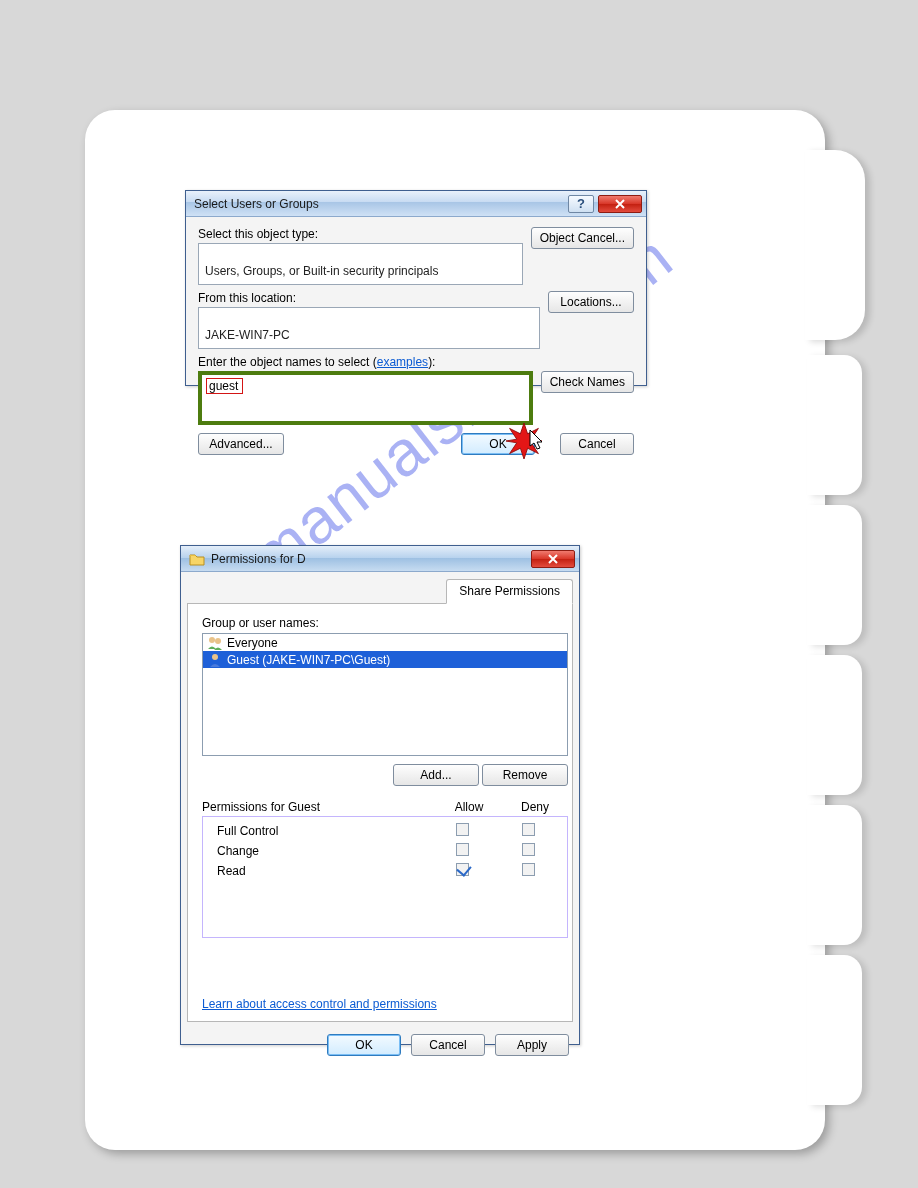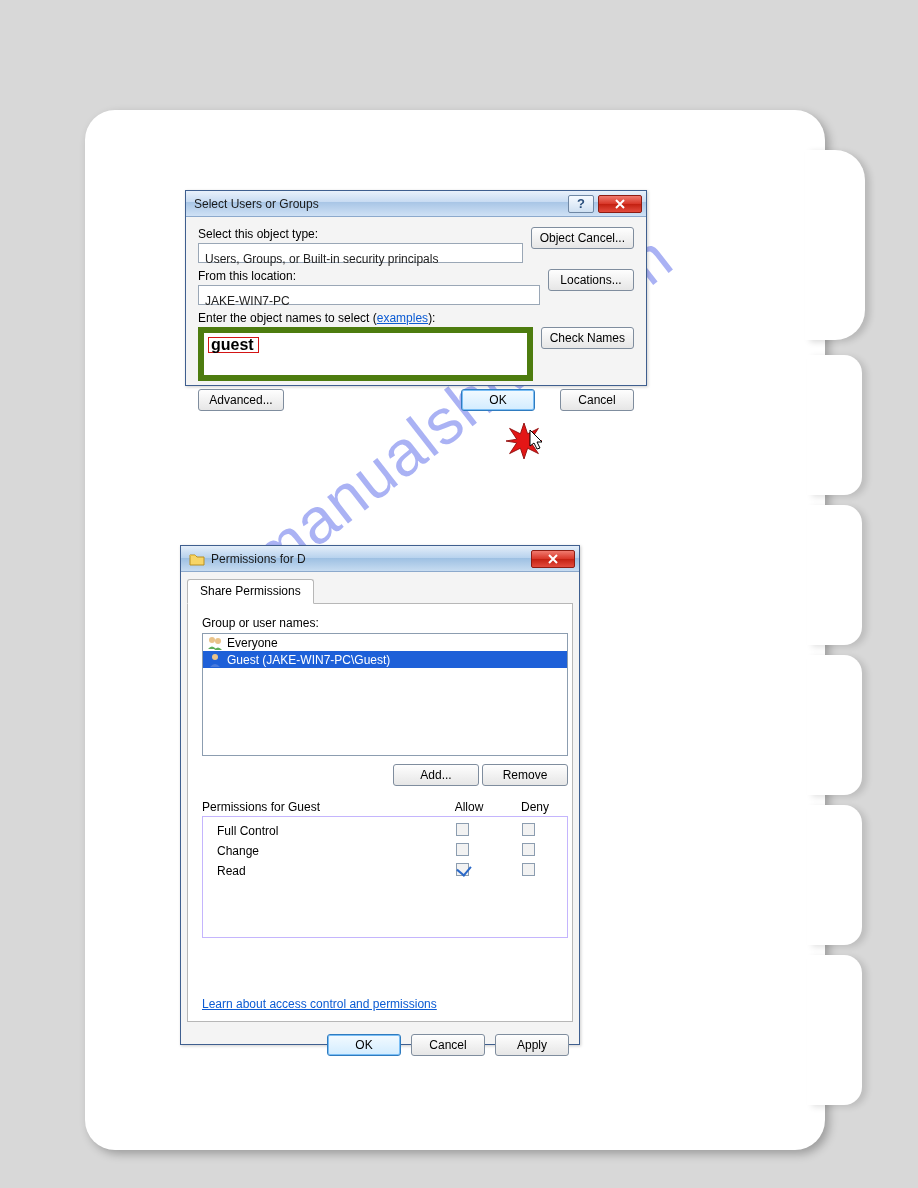--- a/index.html
+++ b/index.html
@@ -80,21 +80,21 @@
   }
   .close-btn svg { width:12px; height:12px; }
   .dlg-body { padding: 10px 12px 8px 12px; position:relative; }
   .row { display:flex; align-items:flex-start; margin-bottom:6px; }
   .row .left { flex:1; padding-right:8px; }
   .row label { display:block; color:#000; font-size:12px; margin-bottom:2px; }
   .textfield {
     width:100%;
     border:1px solid #9aa7b6;
     background:#fff;
-    padding:8px 6px;
+    padding:20px 6px;
     font-size:12px;
     color:#222;
     height:20px;
   }
   .btn {
     min-width:86px;
     height:22px;
     font-size:12px;
     border:1px solid #7f8d9e;
     background: linear-gradient(to bottom,#fefefe,#e6e6e6);
@@ -103,25 +103,24 @@
     padding:0 8px;
   }
   .btn.primary {
     border:1px solid #2f7bbf;
     box-shadow: inset 0 0 0 1px #7abef5;
     background: linear-gradient(to bottom,#f3faff,#d2ecff);
   }
   .examples-link { color:#0b5bd3; text-decoration:underline; }
   .names-box {
     width:100%; height:54px;
-    border:6px solid #4d7c0f;
+    border:4px solid #4d7c0f;
     background:#fff;
     padding:3px 4px;
-    font-size:16px;
-    font-weight:bold;
+    font-size:12px;
   }
   .names-box .val {
     display:inline-block;
     border:1.5px solid #d31515;
     padding:0 4px 0 2px;
     line-height:14px;
   }
   .dlg1-footer { display:flex; gap:25px; align-items:center; margin-top:8px; }
   .dlg1-footer .spacer { flex:1; }
 
@@ -140,20 +139,21 @@
   }
 
   
   .dlg2 { left: 95px; top: 435px; width: 400px; height: 500px; }
   .dlg2 .titlebar { background: linear-gradient(to bottom,#e4eef9 0%,#b9d3ee 46%,#9cbfe2 47%,#c7dcf1 100%); }
   .folder-ico { width:16px; height:14px; margin-right:6px; }
   .tabstrip {
     margin:6px 6px 0 6px;
     display:flex;
     border-bottom:1px solid #b7b7b7;
+    justify-content:flex-end;
   }
   .tabstrip .tab {
     padding:4px 12px 5px 12px;
     font-size:12px;
     border:1px solid #b7b7b7;
     border-bottom:1px solid #fff;
     background:#fff;
     border-radius:3px 3px 0 0;
     position:relative; top:1px;
   }

